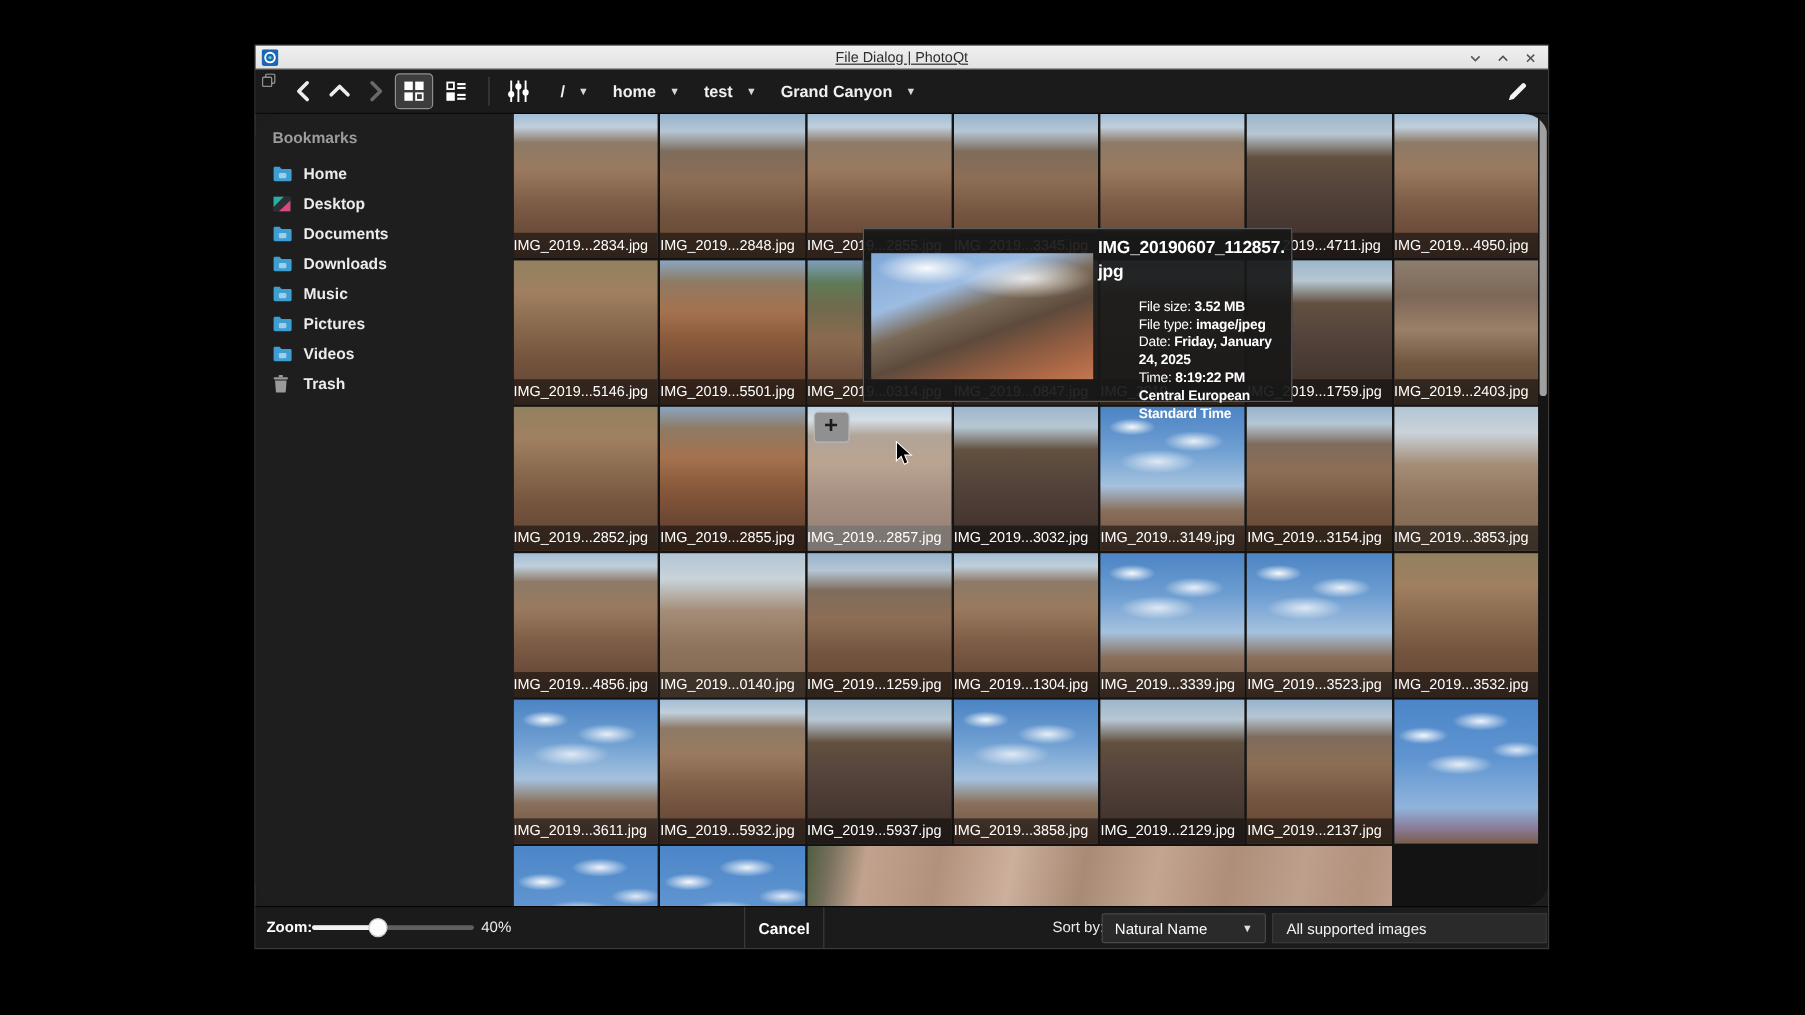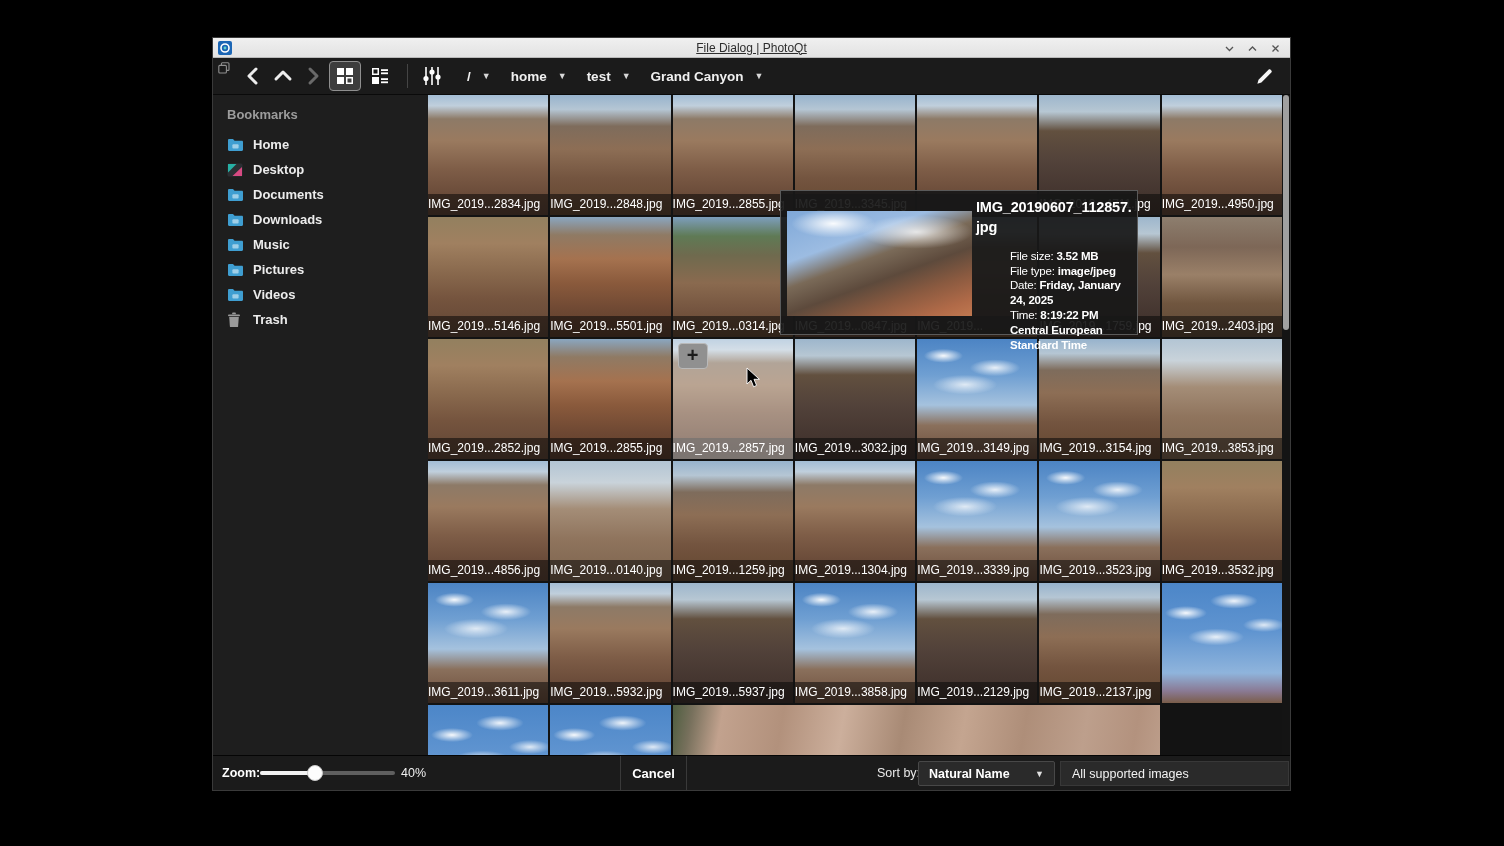--- a/index.html
+++ b/index.html
@@ -28,21 +28,21 @@
   .view-btn.active { background:#3d3d3d; border:1px solid #8f8f8f; }
   .vsep { width:1px; height:24px; background:#454545; margin:0 8px; }
   .breadcrumbs { display:flex; align-items:center; margin-left:16px; gap:20px; }
   .bc-seg { display:flex; align-items:center; gap:11px; cursor:default; }
   .bc-label { color:#f0f0f0; font-weight:bold; font-size:13.5px; }
   .bc-arrow { color:#d8d8d8; font-size:9px; }
   .edit-btn { margin-left:auto; margin-right:12px; background:none; border:none;
               width:28px; height:26px; display:flex; align-items:center; justify-content:center; }
 
   
-  .main { position:relative; height:660px; background:#1d1d1d; overflow:hidden; }
+  .main { position:relative; height:660px; background:#1d1d1d; overflow:hidden;border-radius:20px; }
 
   .sidebar { position:absolute; left:0; top:0; width:215px; height:660px; background:#1e1e1e; padding-top:12px; }
   .bm-header { padding-left:14px; font-size:13px; font-weight:bold; color:#9c9c9c; margin-bottom:10px; }
   .bm-item { display:flex; align-items:center; gap:9px; height:25px; padding-left:14px; cursor:default; }
   .bm-icon { width:17px; height:16px; display:flex; align-items:center; }
   .bm-label { color:#ececec; font-size:13px; font-weight:bold; }
 
   .grid { position:absolute; left:215px; top:0; width:854px; height:660px; background:#131313;
           display:grid; grid-template-columns:repeat(7,1fr); grid-auto-rows:120px; gap:2px; overflow:hidden; }
   .cell { position:relative; overflow:hidden; }
@@ -72,21 +72,21 @@
                         radial-gradient(ellipse 34px 11px at 60% 15%,rgba(255,255,255,.9),transparent 70%),
                         radial-gradient(ellipse 40px 12px at 45% 45%,rgba(255,255,255,.85),transparent 70%),
                         radial-gradient(ellipse 30px 10px at 85% 35%,rgba(255,255,255,.8),transparent 70%),
                         linear-gradient(180deg,#4c86c8 0%,#5f94d0 40%,#8fb4dc 75%,#8a7a94 90%,#7a5d4a 100%); }
   .look-pano { background:linear-gradient(100deg,#4e5e40 0%,#77705c 4%,#c2a28e 10%,#b2917c 22%,#ccaf9c 34%,#a88a75 46%,#c4a590 58%,#ae8e79 70%,#bd9f8c 82%,#b3927e 92%,#c0a28f 100%); }
 
   .scrollbar { position:absolute; right:0; top:0; width:8px; height:660px; background:#141414; }
   .scroll-thumb { position:absolute; left:1px; top:0; width:6px; height:235px; background:#a0a0a0; border-radius:3px; }
 
   
-  .tooltip { position:absolute; left:567px; top:95px; width:358px; height:145px; z-index:5;
+  .tooltip { position:absolute; left:506px; top:95px; width:358px; height:145px; z-index:5;
              background:rgba(24,24,24,0.93); border:1px solid #5a5a5a; }
   .tt-preview { position:absolute; left:6px; top:20px; width:185px; height:105px;
                 background:radial-gradient(ellipse 60px 20px at 25% 12%,rgba(255,255,255,.95),transparent 70%),
                            radial-gradient(ellipse 80px 24px at 70% 20%,rgba(255,255,255,.8),transparent 70%),
                            linear-gradient(160deg,#7fa8d8 0%,#9cbce2 30%,#7a6a58 45%,#5d4a3c 60%,#8a5a40 75%,#b06a48 90%,#c07850 100%); }
   .tt-text { position:absolute; left:195px; top:6px; width:158px; color:#fff; }
   .tt-title { font-size:14.5px; font-weight:bold; line-height:1.4; word-break:break-all; letter-spacing:-0.2px; }
   .tt-fields { margin-top:11px; }
   .tt-line { font-size:11.5px; line-height:1.3; letter-spacing:-0.2px;padding-left:34px; }
   .tt-value { font-weight:bold; }
@@ -102,21 +102,21 @@
                  background:#fdfdfd; border:1px solid #c9c9c9; border-radius:50%; }
   .zoom-value { position:absolute; left:188px; top:0; line-height:34px; color:#f0f0f0; font-size:12.5px; }
   .vline { position:absolute; top:0; width:1px; height:34px; background:#3a3a3a; }
   .v1 { left:407px; } .v2 { left:473px; }
   .cancel { position:absolute; left:408px; top:0; width:65px; height:34px; background:none; border:none;
             color:#fff; font-weight:bold; font-size:13px; font-family:"Liberation Sans",sans-serif; }
   .sort-label { position:absolute; left:664px; top:0; line-height:34px; color:#eaeaea; font-size:12.5px; }
   .sort-dd { position:absolute; left:705px; top:5px; width:137px; height:25px; background:#2a2a2a;
              border:1px solid #484848; border-radius:2px; display:flex; align-items:center;
              justify-content:space-between; padding:0 10px; }
-  .sort-dd .val { color:#fff; font-weight:bold; font-size:12.5px; }
+  .sort-dd .val { color:#fff; font-weight:normal; font-size:12.5px; }
   .dd-arrow { color:#e0e0e0; font-size:9px; }
   .filter-box { position:absolute; left:847px; top:5px; width:229px; height:25px; background:#2a2a2a;
                 border:1px solid #383838; display:flex; align-items:center; padding:0 11px; }
   .filter-box .val { color:#f2f2f2; font-weight:normal; font-size:12.5px; }
 </style>
 </head>
 <body>
 
 <div class="window">
 

